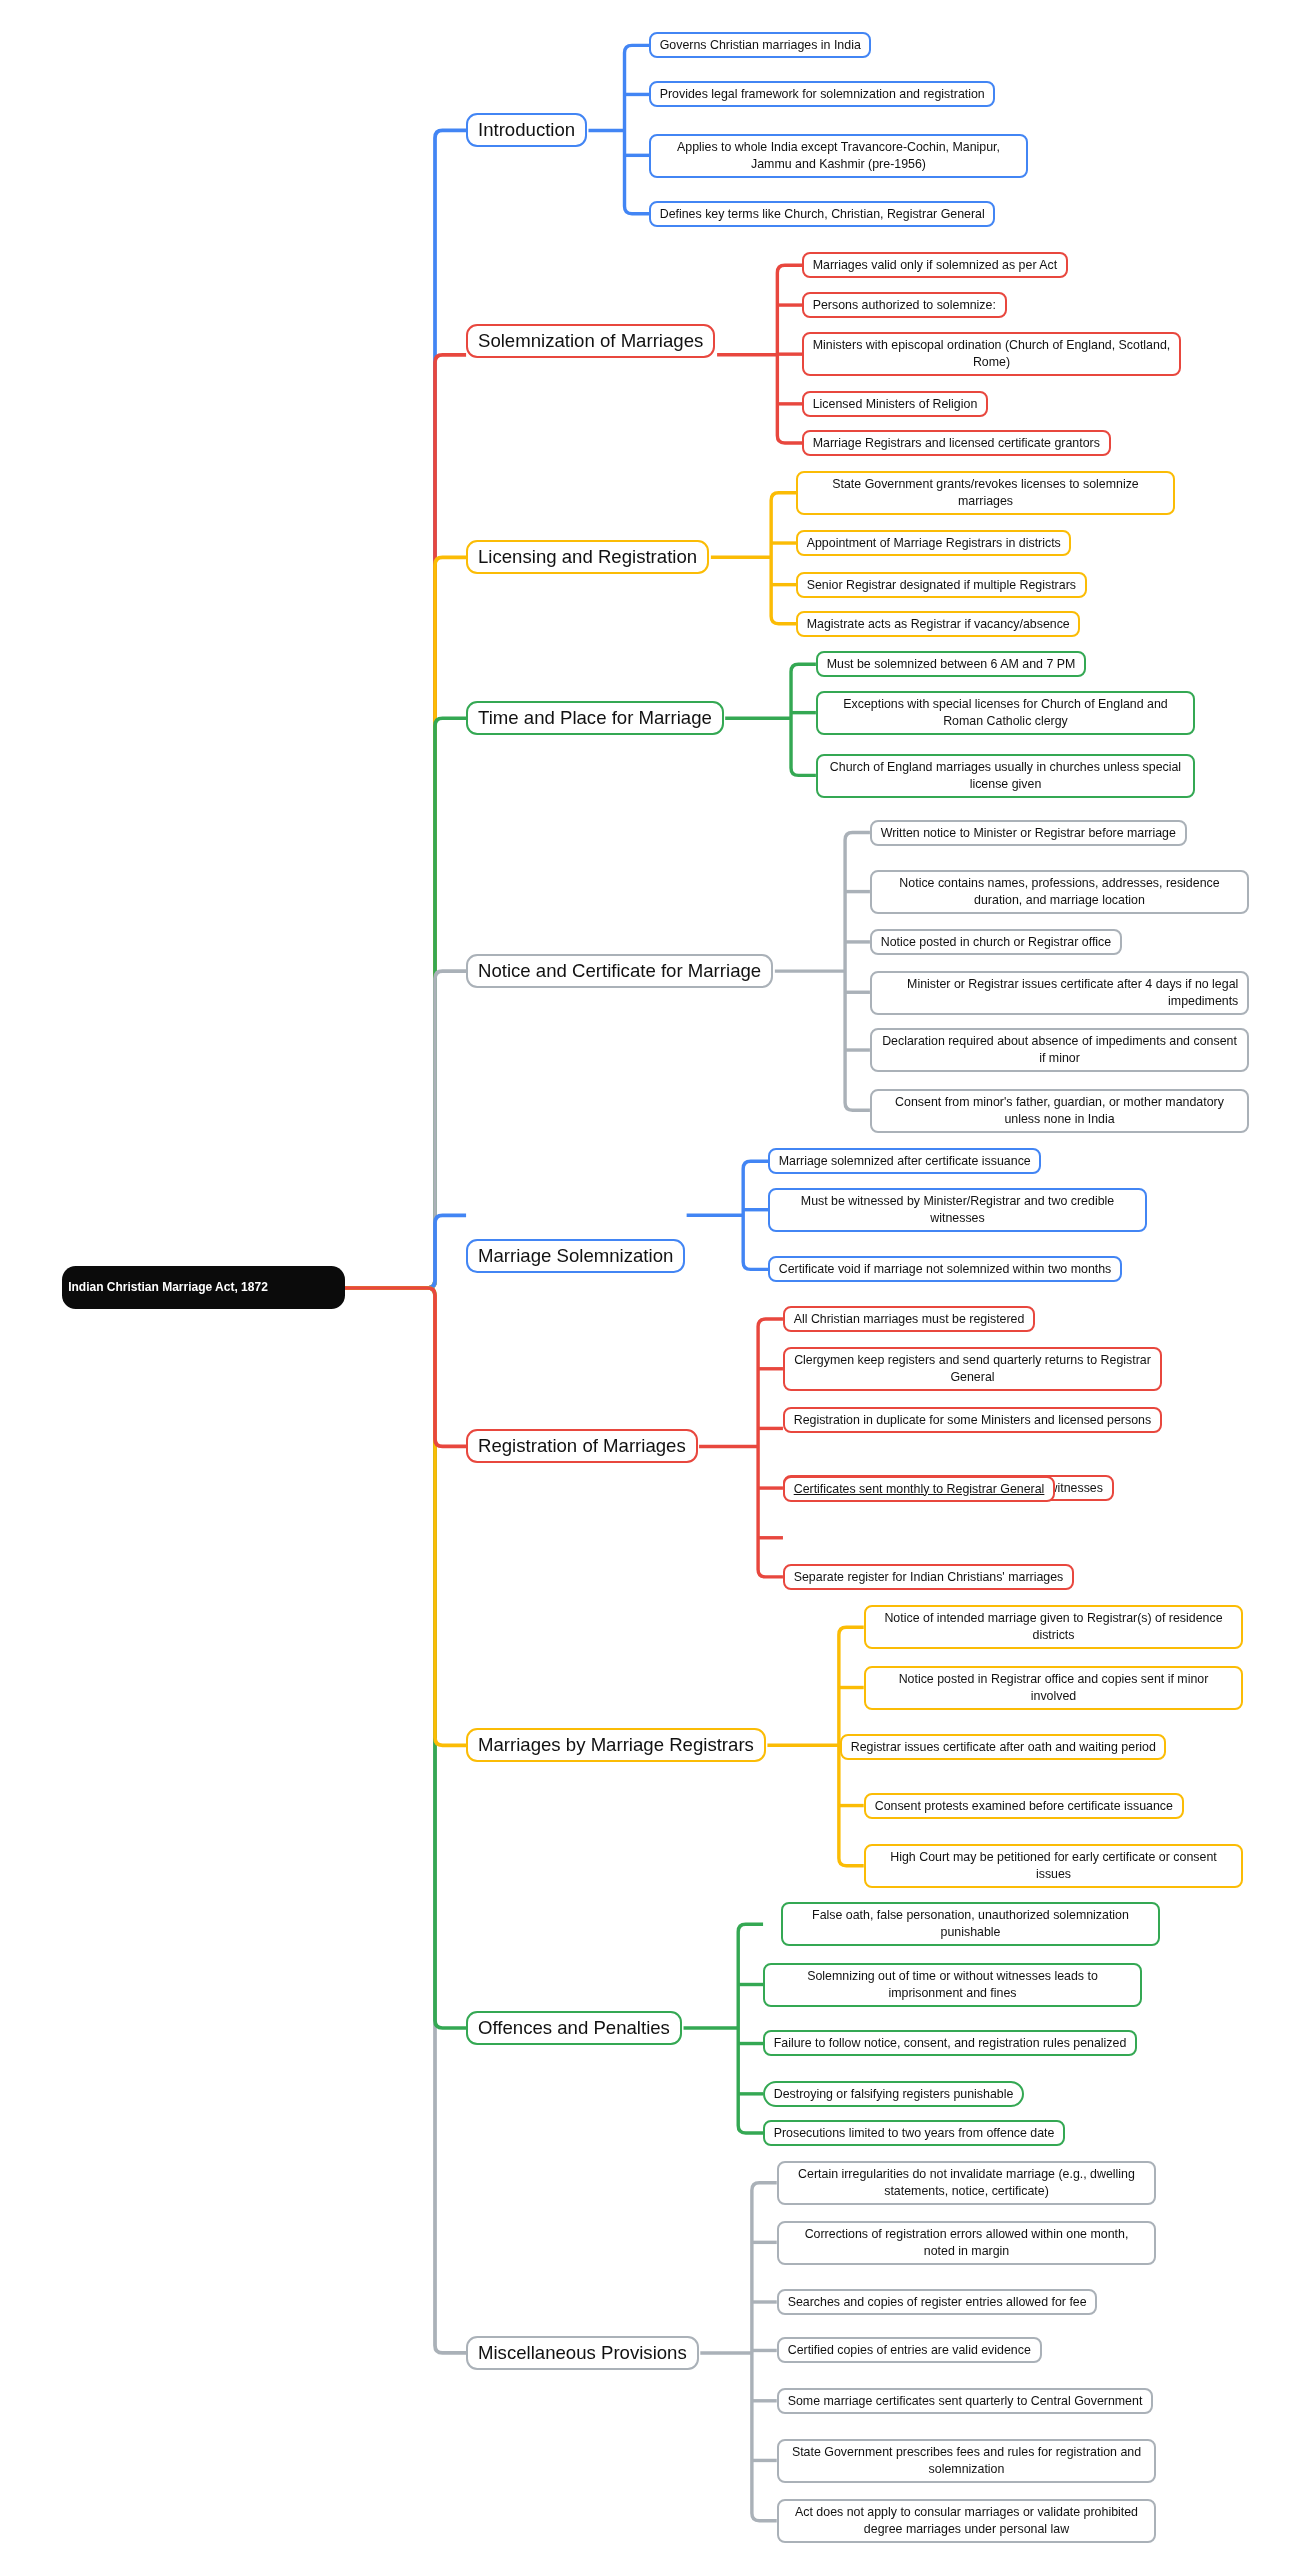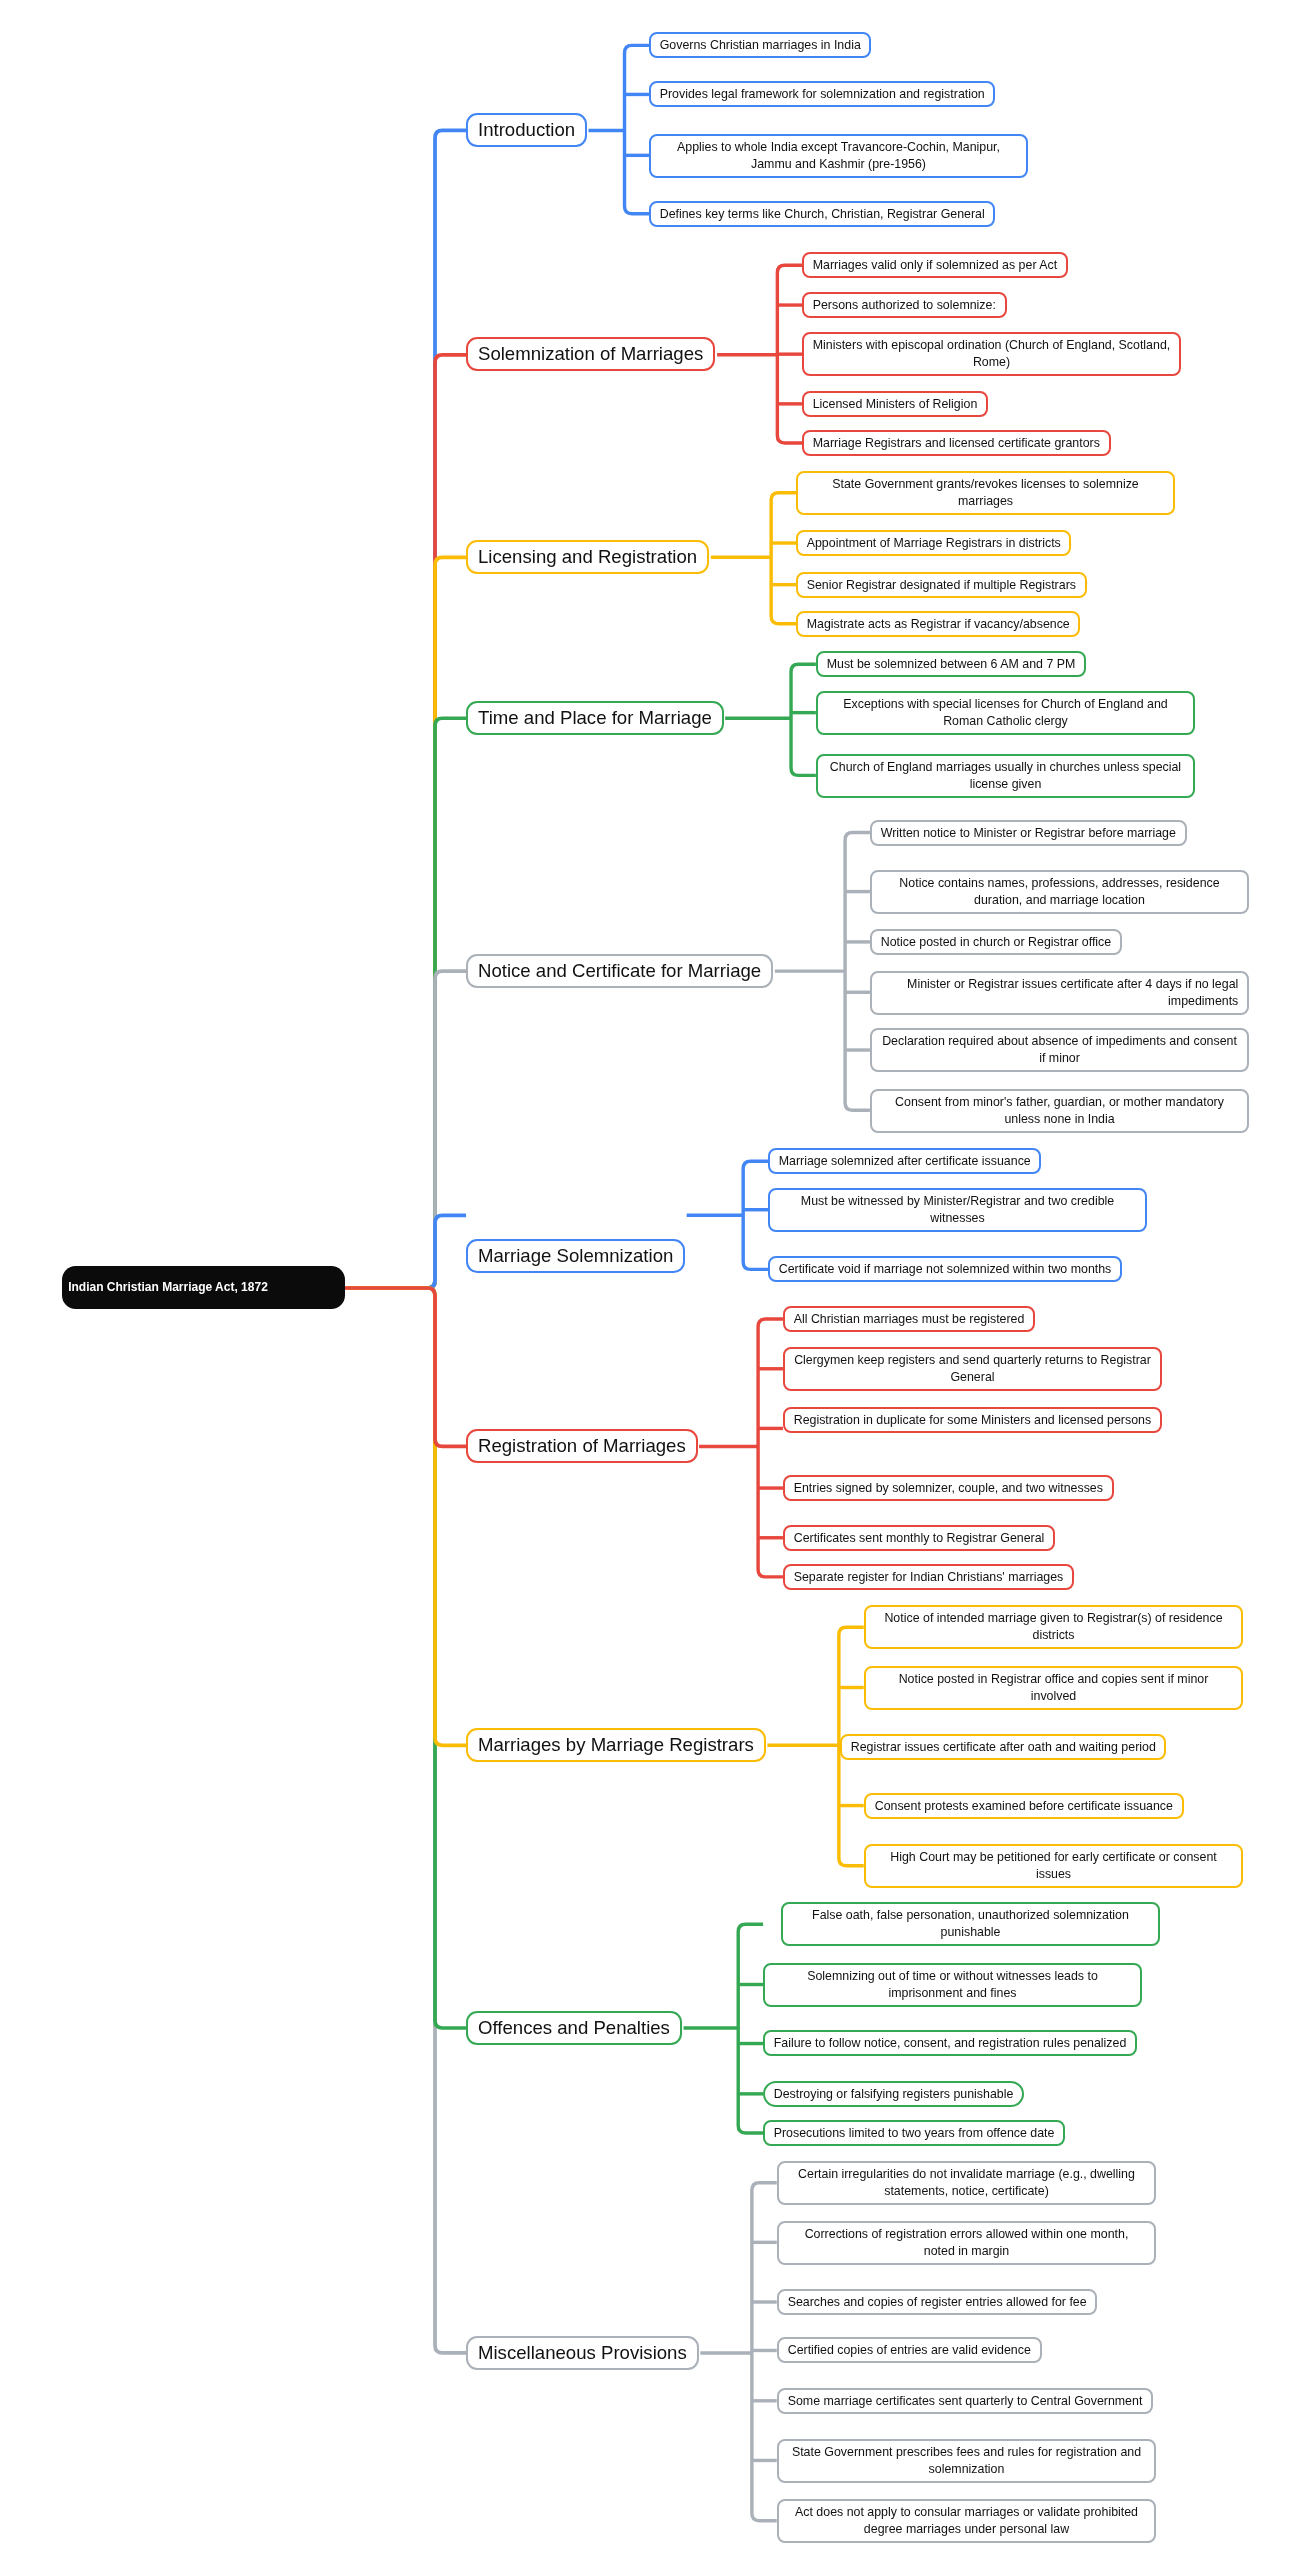--- a/index.html
+++ b/index.html
@@ -115,21 +115,21 @@
     </svg>
 
   <div class="node root-node" id="root-node" style="background: rgb(11, 11, 11); color: rgb(255, 255, 255); width: 283px; top: 1266px;">Indian Christian Marriage Act, 1872</div>
 
   <div id="nodes">
       <div class="node branch-node" style="border-color: rgb(66, 133, 244); top: 113px;">Introduction</div>
       <div class="node leaf-node" style="border-color: rgb(66, 133, 244); left: 649px; top: 32px;">Governs Christian marriages in India</div>
       <div class="node leaf-node" style="border-color: rgb(66, 133, 244); left: 649px; top: 81px;">Provides legal framework for solemnization and registration</div>
       <div class="node leaf-node" style="border-color: rgb(66, 133, 244); left: 649px; top: 134px;">Applies to whole India except Travancore-Cochin, Manipur, Jammu and Kashmir (pre-1956)</div>
       <div class="node leaf-node" style="border-color: rgb(66, 133, 244); left: 649px; top: 201px;">Defines key terms like Church, Christian, Registrar General</div>
-      <div class="node branch-node" style="border-color: rgb(232, 71, 62); top: 337px;">Solemnization of Marriages</div>
+      <div class="node branch-node" style="border-color: rgb(232, 71, 62); top: 324px;">Solemnization of Marriages</div>
       <div class="node leaf-node" style="border-color: rgb(232, 71, 62); left: 802px; top: 252px;">Marriages valid only if solemnized as per Act</div>
       <div class="node leaf-node" style="border-color: rgb(232, 71, 62); left: 802px; top: 292px;">Persons authorized to solemnize:</div>
       <div class="node leaf-node" style="border-color: rgb(232, 71, 62); left: 802px; top: 332px;">Ministers with episcopal ordination (Church of England, Scotland, Rome)</div>
       <div class="node leaf-node" style="border-color: rgb(232, 71, 62); left: 802px; top: 391px;">Licensed Ministers of Religion</div>
       <div class="node leaf-node" style="border-color: rgb(232, 71, 62); left: 802px; top: 430px;">Marriage Registrars and licensed certificate grantors</div>
       <div class="node branch-node" style="border-color: rgb(251, 188, 5); top: 540px;">Licensing and Registration</div>
       <div class="node leaf-node" style="border-color: rgb(251, 188, 5); left: 796px; top: 471px;">State Government grants/revokes licenses to solemnize marriages</div>
       <div class="node leaf-node" style="border-color: rgb(251, 188, 5); left: 796px; top: 530px;">Appointment of Marriage Registrars in districts</div>
       <div class="node leaf-node" style="border-color: rgb(251, 188, 5); left: 796px; top: 572px;">Senior Registrar designated if multiple Registrars</div>
       <div class="node leaf-node" style="border-color: rgb(251, 188, 5); left: 796px; top: 611px;">Magistrate acts as Registrar if vacancy/absence</div>
@@ -146,21 +146,21 @@
       <div class="node leaf-node" style="border-color: rgb(170, 177, 184); left: 870px; top: 1089px;">Consent from minor's father, guardian, or mother mandatory unless none in India</div>
       <div class="node branch-node" style="border-color: rgb(66, 133, 244); top: 1198px; margin-top: 41px;">Marriage Solemnization</div>
       <div class="node leaf-node" style="border-color: rgb(66, 133, 244); left: 768px; top: 1148px;">Marriage solemnized after certificate issuance</div>
       <div class="node leaf-node" style="border-color: rgb(66, 133, 244); left: 768px; top: 1188px;">Must be witnessed by Minister/Registrar and two credible witnesses</div>
       <div class="node leaf-node" style="border-color: rgb(66, 133, 244); left: 768px; top: 1256px;">Certificate void if marriage not solemnized within two months</div>
       <div class="node branch-node" style="border-color: rgb(232, 71, 62); top: 1429px;">Registration of Marriages</div>
       <div class="node leaf-node" style="border-color: rgb(232, 71, 62); left: 783px; top: 1306px;">All Christian marriages must be registered</div>
       <div class="node leaf-node" style="border-color: rgb(232, 71, 62); left: 783px; top: 1347px;">Clergymen keep registers and send quarterly returns to Registrar General</div>
       <div class="node leaf-node" style="border-color: rgb(232, 71, 62); left: 783px; top: 1407px;">Registration in duplicate for some Ministers and licensed persons</div>
       <div class="node leaf-node" style="border-color: rgb(232, 71, 62); left: 783px; top: 1475px;">Entries signed by solemnizer, couple, and two witnesses</div>
-      <div class="node leaf-node" style="border-color: rgb(232, 71, 62); left: 783px; top: 1525px;">Certificates sent monthly to Registrar General</div>
+      <div class="node leaf-node" style="border-color: rgb(232, 71, 62); left: 783px; top: 1476px; text-decoration: underline;">Certificates sent monthly to Registrar General</div>
       <div class="node leaf-node" style="border-color: rgb(232, 71, 62); left: 783px; top: 1564px;">Separate register for Indian Christians' marriages</div>
       <div class="node branch-node" style="border-color: rgb(251, 188, 5); top: 1728px;">Marriages by Marriage Registrars</div>
       <div class="node leaf-node" style="border-color: rgb(251, 188, 5); left: 864px; top: 1605px;">Notice of intended marriage given to Registrar(s) of residence districts</div>
       <div class="node leaf-node" style="border-color: rgb(251, 188, 5); left: 864px; top: 1666px;">Notice posted in Registrar office and copies sent if minor involved</div>
       <div class="node leaf-node" style="border-color: rgb(251, 188, 5); left: 840px; top: 1734px;">Registrar issues certificate after oath and waiting period</div>
       <div class="node leaf-node" style="border-color: rgb(251, 188, 5); left: 864px; top: 1793px;">Consent protests examined before certificate issuance</div>
       <div class="node leaf-node" style="border-color: rgb(251, 188, 5); left: 864px; top: 1844px;">High Court may be petitioned for early certificate or consent issues</div>
       <div class="node branch-node" style="border-color: rgb(52, 168, 83); top: 2011px;">Offences and Penalties</div>
       <div class="node leaf-node" style="border-color: rgb(52, 168, 83); left: 749px; top: 1902px; margin-left: 32px;">False oath, false personation, unauthorized solemnization punishable</div>
       <div class="node leaf-node" style="border-color: rgb(52, 168, 83); left: 763px; top: 1963px;">Solemnizing out of time or without witnesses leads to imprisonment and fines</div>

